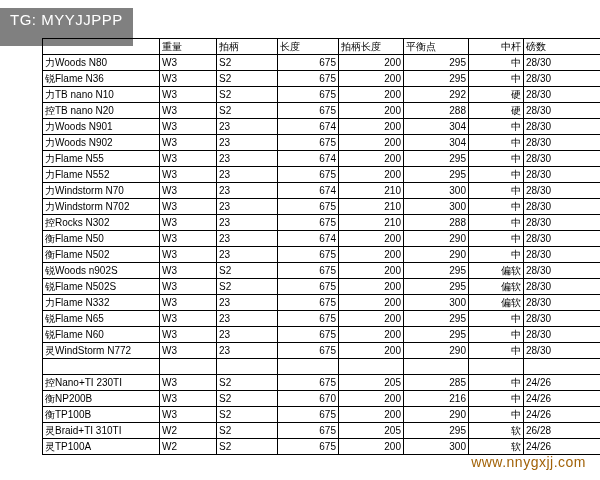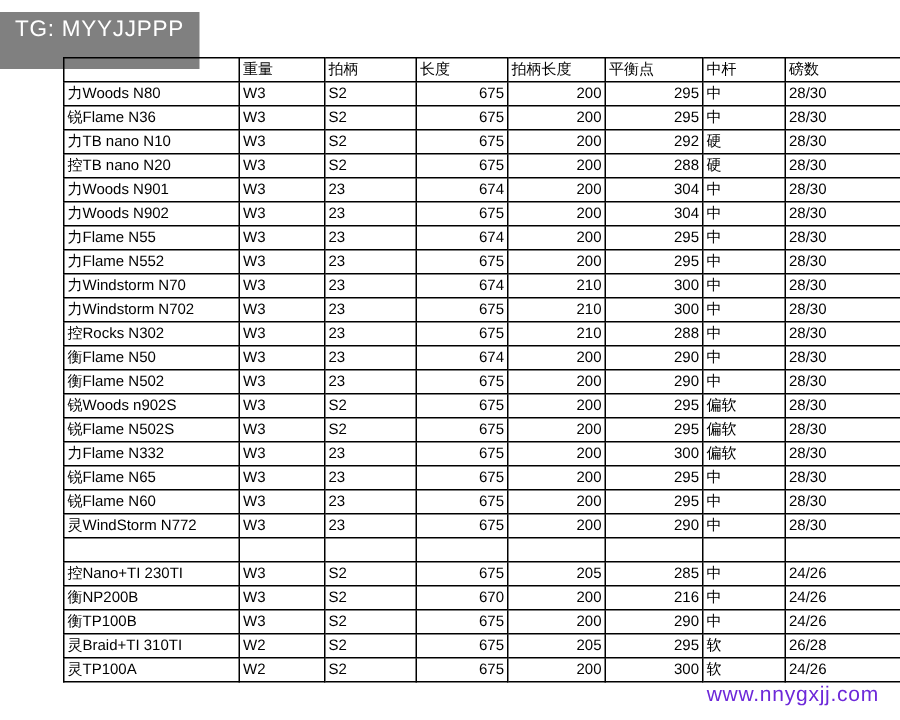--- a/index.html
+++ b/index.html
@@ -49,30 +49,30 @@
     white-space: nowrap;
     overflow: hidden;
     vertical-align: middle;
   }
   .c-model  { width: 112px; text-align: left; }
   .c-weight { width: 52px;  text-align: left; }
   .c-grip   { width: 56px;  text-align: left; }
   .c-length { width: 56px;  text-align: right; padding-right: 4px; }
   .c-griplen{ width: 60px;  text-align: right; padding-right: 4px; }
   .c-balance{ width: 60px;  text-align: right; padding-right: 4px; }
-  .c-shaft  { width: 50px;  text-align: left; }
+  .c-shaft  { width: 50px;  text-align: right; }
   .c-gauge  { width: 74px;  text-align: left; }
   thead td { text-align: left; }
   thead td.c-length, thead td.c-griplen, thead td.c-balance { text-align: left; padding-right: 2px; margin-left: 40px; }
   tr.blank td { height: 15px; }
   #watermark {
     position: absolute;
     right: 14px;
     bottom: 10px;
-    color: #6d28d9;
+    color: #a16207;
     font-size: 14px;
     font-family: "Liberation Sans", sans-serif;
     letter-spacing: 0.5px;
   }
 </style>
 </head>
 <body>
 
 <div id="tg-banner">
   <span>TG: MYYJJPPP</span>

